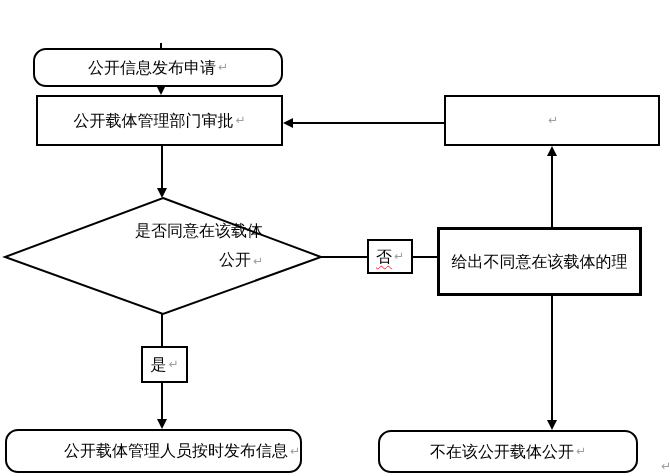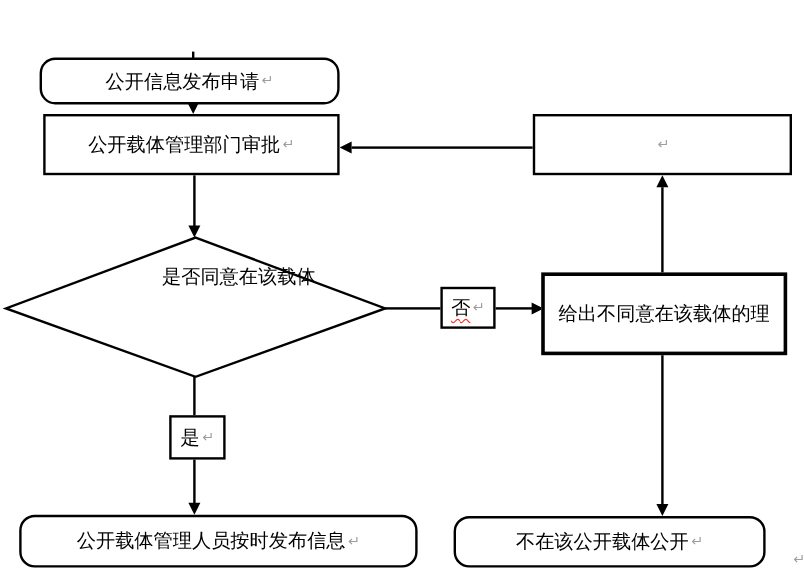--- a/index.html
+++ b/index.html
@@ -69,39 +69,40 @@
     <span>公开载体管理部门审批</span>
       <span class="eol">↵</span>
   </div>
 
   <div class="node" style="left:444px;top:95px;width:216px;height:51px;">
       <span class="eol">↵</span>
   </div>
 
   <div class="decision-text">
     <div>是否同意在该载体</div>
+    <div><span>公开</span><span class="eol">↵</span></div>
   </div>
 
   <div class="node" style="left:367px;top:239px;width:46px;height:35px;">
     <span class="misspelled">否</span>
       <span class="eol">↵</span>
   </div>
 
-  <div class="node thick multiline" style="left:451px;top:227px;width:205px;height:69px;">
+  <div class="node thick multiline" style="left:437px;top:227px;width:205px;height:69px;">
     <div>
       <div>给出不同意在该载体的理</div>
     </div>
   </div>
 
   <div class="node" style="left:141px;top:346px;width:47px;height:37px;">
     <span>是</span>
       <span class="eol">↵</span>
   </div>
 
-  <div class="node rounded" style="left:16px;top:429px;width:332px;height:44px;">
+  <div class="node rounded" style="left:5px;top:429px;width:297px;height:44px;justify-content:flex-end;">
     <span>公开载体管理人员按时发布信息</span>
       <span class="eol">↵</span>
   </div>
 
   <div class="node rounded" style="left:378px;top:430px;width:260px;height:43px;">
     <span>不在该公开载体公开</span>
       <span class="eol">↵</span>
   </div>
 
   <div class="stray-eol eol">↵</div>

